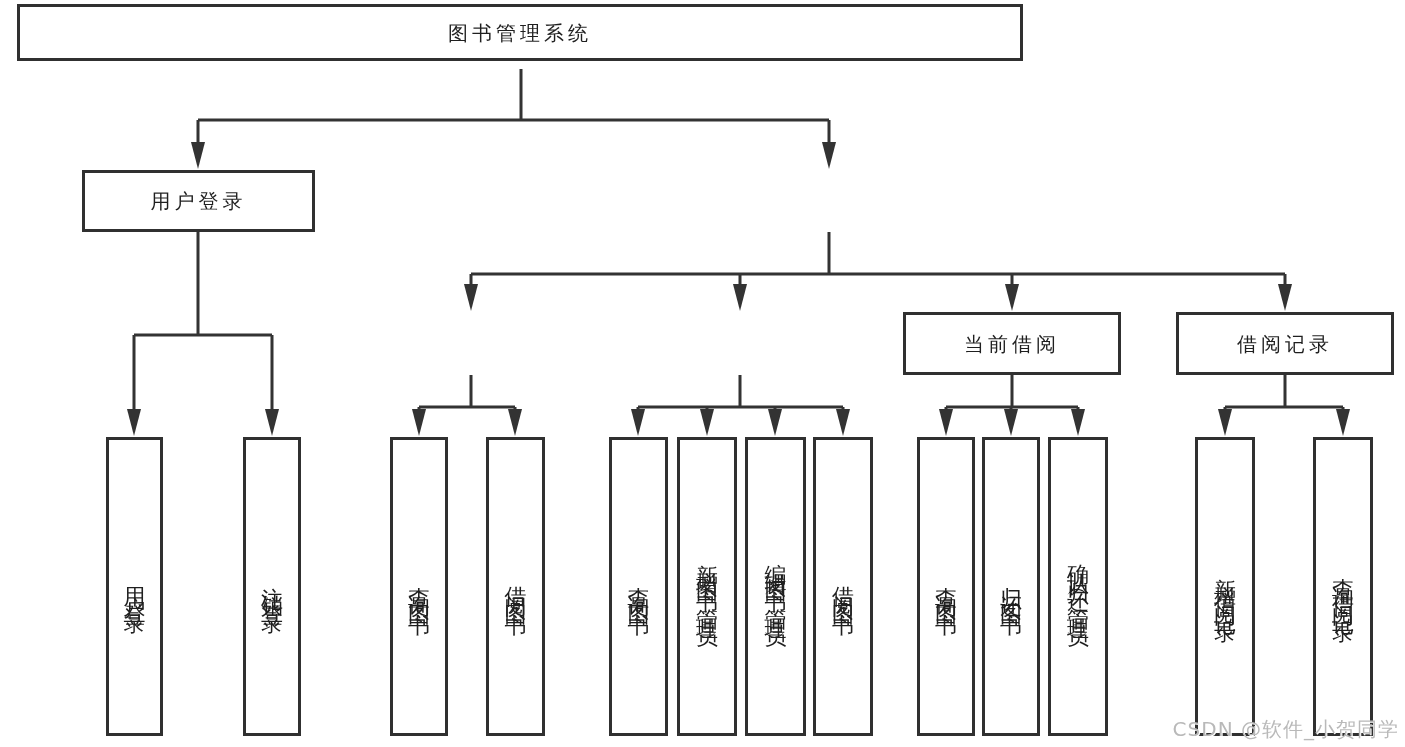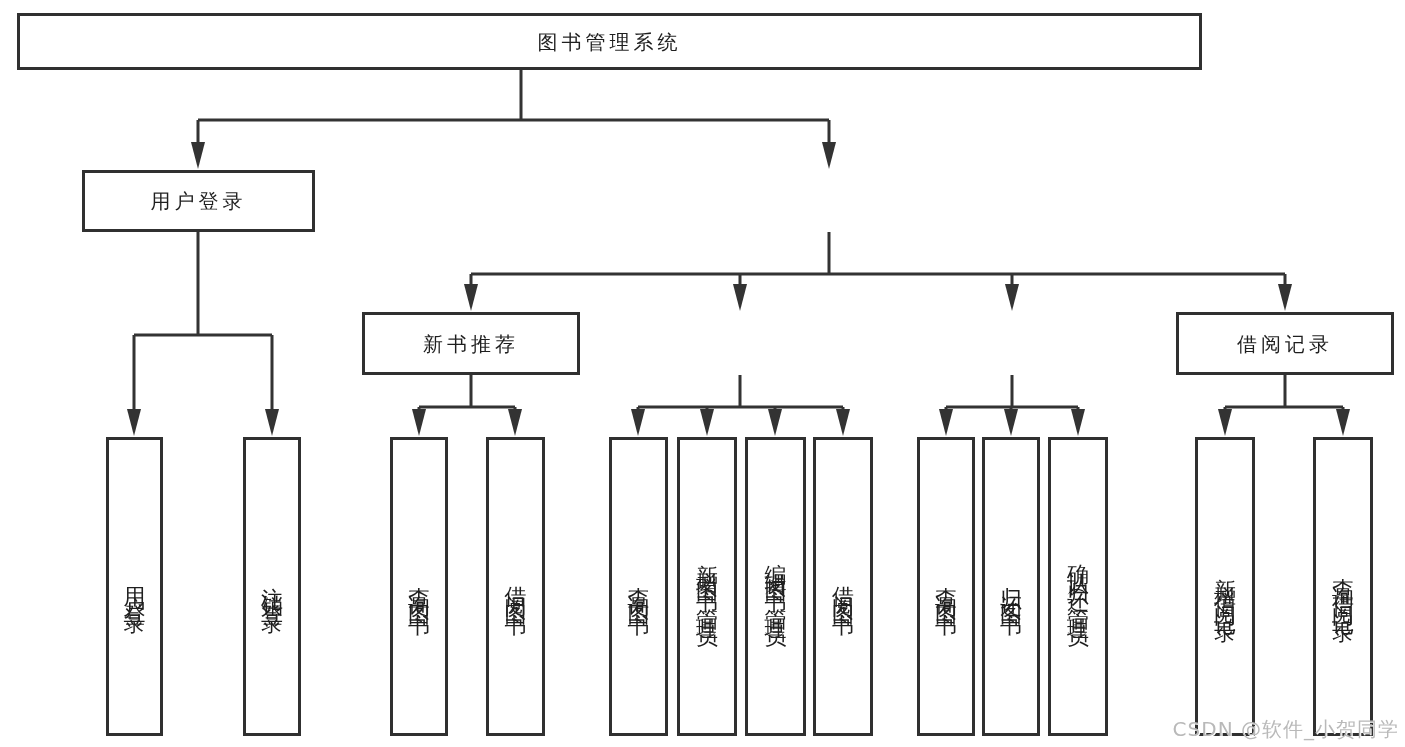--- a/index.html
+++ b/index.html
@@ -118,30 +118,30 @@
       <polygon points="1071,409 1085,409 1078,436"></polygon>
     </g>
 
     <g>
       <path d="M1285 375 L1285 407 M1225 407 L1343 407 M1225 407 L1225 414 M1343 407 L1343 414"></path>
       <polygon points="1218,409 1232,409 1225,436"></polygon>
       <polygon points="1336,409 1350,409 1343,436"></polygon>
     </g>
   </svg>
 
-  <div class="box h" style="left:17px;top:13px;width:1185px;height:57px">
+  <div class="box h" style="left:17px;top:4px;width:1006px;height:57px">
     <span>图书管理系统</span>
   </div>
 
   <div class="box h" style="left:82px;top:170px;width:233px;height:62px">
     <span>用户登录</span>
   </div>
 
-  <div class="box h" style="left:362px;top:312px;width:218px;height:63px">
-    <span>新书推荐</span>
+  <div class="box h" style="left:903px;top:312px;width:218px;height:63px">
+    <span>当前借阅</span>
   </div>
   <div class="box h" style="left:1176px;top:312px;width:218px;height:63px">
     <span>借阅记录</span>
   </div>
 
   <div class="box v" style="left:106px;top:437px;width:57px;height:299px">
     <span>用户登录</span>
   </div>
   <div class="box v" style="left:243px;top:437px;width:58px;height:299px">
     <span>注销登录</span>

